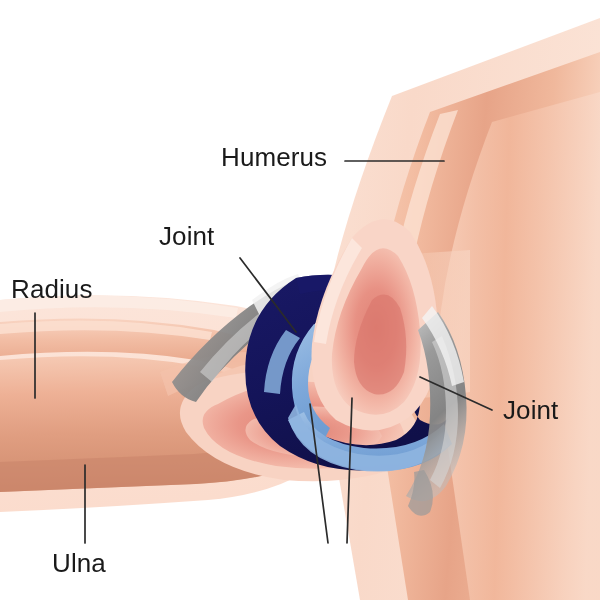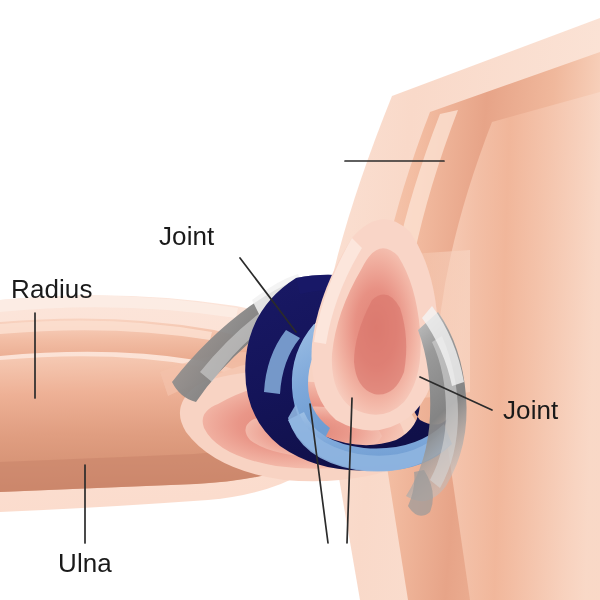--- a/index.html
+++ b/index.html
@@ -33,21 +33,21 @@
     font-family: "Liberation Sans", sans-serif;
     font-size: 26px;
     line-height: 31px;
     letter-spacing: 0.1px;
     white-space: pre;
     font-weight: 400;
   }
   #label-humerus { left: 221px; top: 142px; }
   #label-joint-cavity { left: 159px; top: 221px; text-align: left; }
   #label-radius { left: 11px; top: 274px; }
-  #label-ulna { left: 58px; top: 548px; }
+  #label-ulna { left: 52px; top: 548px; }
   #label-articular-cartilage { left: 244px; top: 548px; }
   #label-joint-capsule { left: 503px; top: 395px; text-align: left; }
 </style>
 </head>
 <body>
 
 <div id="figure-root">
 
   <svg id="anatomy-svg" viewBox="0 0 600 600" xmlns="http://www.w3.org/2000/svg">
     <defs>
@@ -254,20 +254,21 @@
       <line x1="345" y1="161" x2="444" y2="161"></line>
       <line x1="240" y1="258" x2="296" y2="332"></line>
       <line x1="35" y1="313" x2="35" y2="398"></line>
       <line x1="85" y1="543" x2="85" y2="465"></line>
       <line x1="328" y1="543" x2="310" y2="404"></line>
       <line x1="347" y1="543" x2="352" y2="398"></line>
       <line x1="492" y1="410" x2="420" y2="377"></line>
     </g>
   </svg>
 
+  <div class="anno-label" id="label-humerus">Humerus</div>
 
   <div class="anno-label" id="label-joint-cavity"><span>Joint</span><br></div>
 
   <div class="anno-label" id="label-radius">Radius</div>
 
   <div class="anno-label" id="label-ulna">Ulna</div>
 
 
   <div class="anno-label" id="label-joint-capsule"><span>Joint</span><br></div>
 

